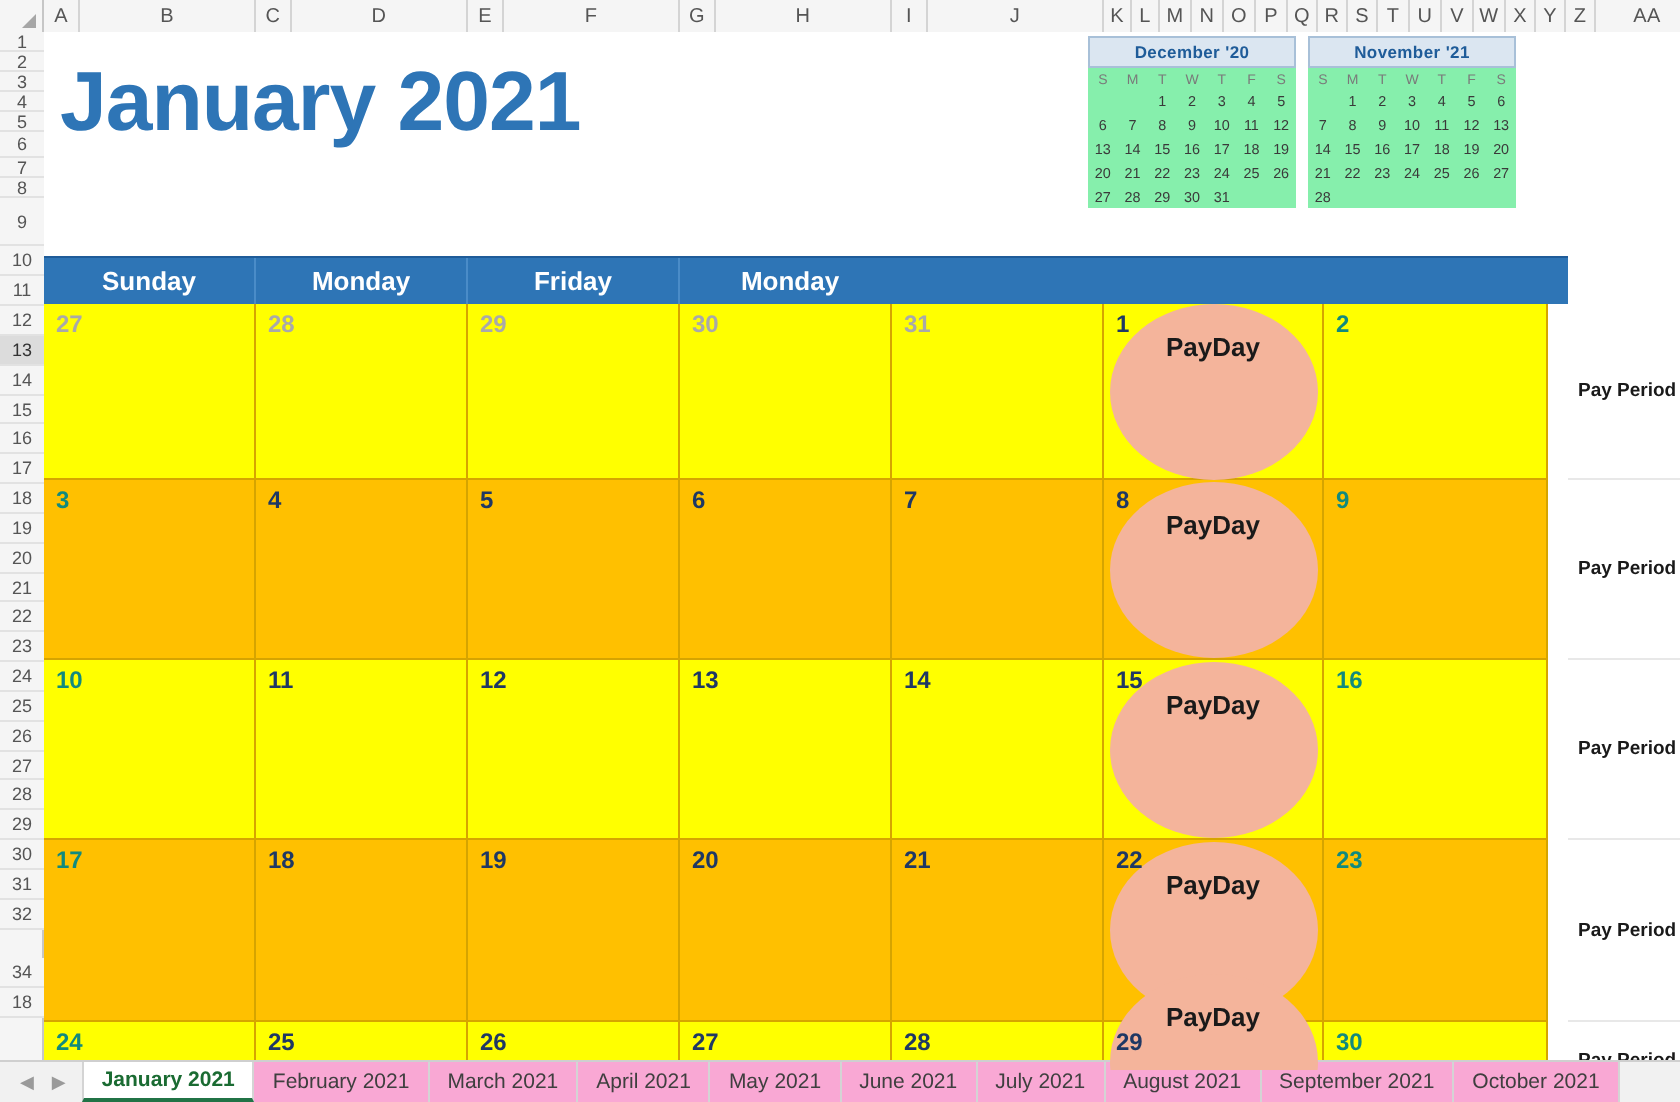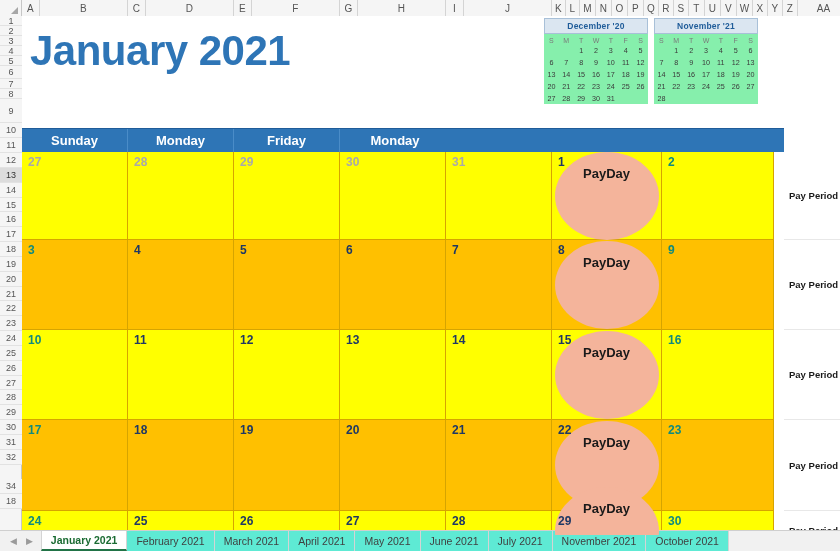--- a/index.html
+++ b/index.html
@@ -165,21 +165,21 @@
     border-top: 1px solid #cfcfcf;
     display: flex; align-items: stretch;
     font-size: 10.5px; color: #444;
   }
   .tab-navs { display: flex; align-items: center; gap: 9px; padding: 0 8px 0 10px; color:#9a9a9a; font-size:9px; }
   .tab-navs span { cursor: default; }
   .tab {
     display: flex; align-items: center; padding: 0 9px;
     border-right: 1px solid #d4d4d4;
     color: #3f3f3f; white-space: nowrap;
-    background: #5eead4;
+    background: #f9a8d4;
   }
   .tab.active {
     background: #ffffff; color: #1a6b32; font-weight: bold;
     border-bottom: 2px solid #217346;
     border-left: 1px solid #d4d4d4;
   }
 </style>
 </head>
 <body>
 
@@ -505,18 +505,19 @@
       <span>▶</span>
     </div>
     <div id="tabs" style="display:flex;">
         <div class="tab active">January 2021</div>
         <div class="tab">February 2021</div>
         <div class="tab">March 2021</div>
         <div class="tab">April 2021</div>
         <div class="tab">May 2021</div>
         <div class="tab">June 2021</div>
         <div class="tab">July 2021</div>
-        <div class="tab">November 2021</div>
+        <div class="tab">August 2021</div>
+        <div class="tab">September 2021</div>
         <div class="tab">October 2021</div>
       </div>
   </div>
 
 </div>
 
 </body></html>

